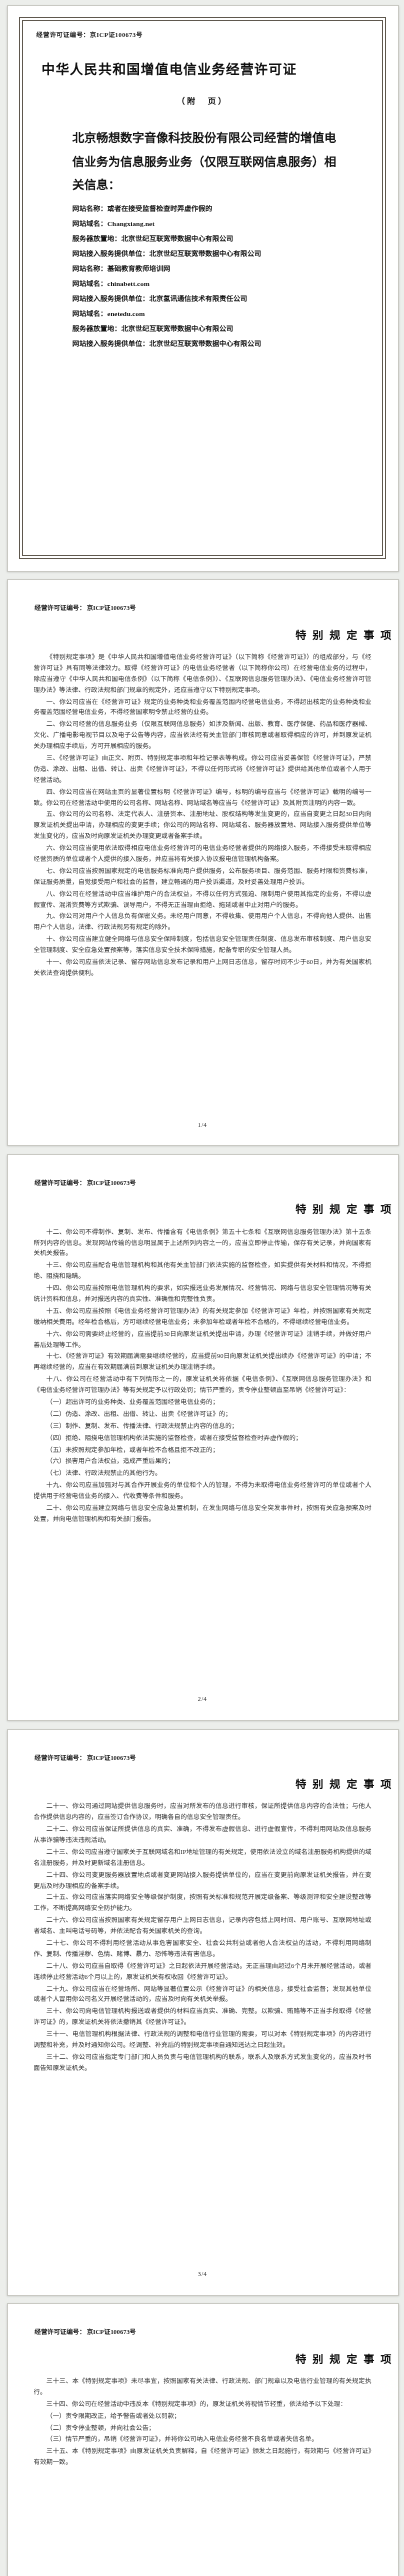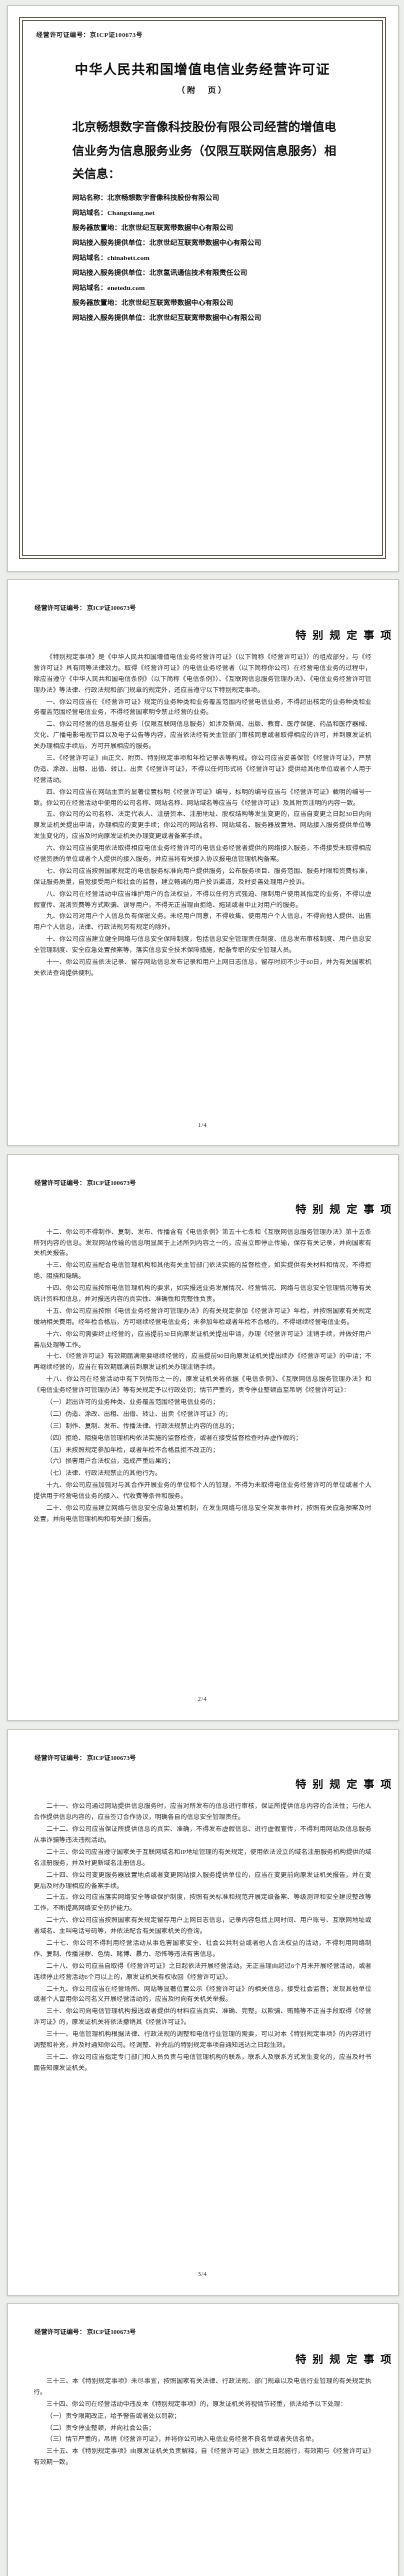--- a/index.html
+++ b/index.html
@@ -9,23 +9,23 @@
   .page { width:392px; margin:0 auto 7.7px auto; background:#ffffff; position:relative;
           border:0.5px solid #c9c9c3; box-shadow:0 0.5px 2.1px rgba(0,0,0,.18); box-sizing:border-box; }
   .page { height:567px; }
 
   
   .frame-outer { position:absolute; top:11.3px; left:11.3px; right:11.3px; bottom:11.3px;
                  border:1px solid #5f584e; }
   .frame-inner { position:absolute; top:2.1px; left:2.1px; right:2.1px; bottom:2.1px;
                  border:0.5px solid #5f584e; padding:9.3px 13.4px; box-sizing:border-box; }
   .lic-header { font-size:6.4px; font-weight:bold; color:#1f1f1f; letter-spacing:0.3px; }
-  .lic-title  { margin:18.5px 5.2px 0 5.2px; text-align:center; font-size:13.4px; font-weight:bold;
+  .lic-title  { margin:18.5px 5.2px 0 5.2px; font-size:13.4px; font-weight:bold;
                 color:#111; letter-spacing:0.8px; }
-  .lic-subtitle { margin-top:5px; text-align:center; font-size:8.2px; font-weight:bold;
+  .lic-subtitle { margin-top:16px; text-align:center; font-size:8.2px; font-weight:bold;
                   color:#111; letter-spacing:2.1px; }
   .lic-intro { margin:21.6px 20.6px 4.1px 36px; font-size:12px; font-weight:bold; color:#151515;
                line-height:1.95; text-align:left; }
   .lic-entries { margin:2.1px 20.6px 0 36px; }
   .lic-entry { font-size:7px; font-weight:bold; color:#151515; line-height:2.15; }
   .lic-entry-label { white-space:nowrap;margin-top:8px; }
 
   
   .prov-header { margin:23px 0 0 27px; font-size:6.4px; font-weight:bold; color:#1f1f1f; }
   .prov-no { margin-left:1px; }
@@ -47,35 +47,38 @@
       <div class="frame-inner">
         <div class="lic-header">
           <span>经营许可证编号：</span><span>京ICP证100673号</span>
         </div>
         <h1 class="lic-title">中华人民共和国增值电信业务经营许可证</h1>
         <div class="lic-subtitle">（附　页）</div>
         <p class="lic-intro">北京畅想数字音像科技股份有限公司经营的增值电信业务为信息服务业务（仅限互联网信息服务）相关信息：</p>
         <div class="lic-entries">
 
             <div class="lic-entry">
-              <span class="lic-entry-label">网站名称：</span><span class="lic-entry-value">北京畅想数字音像科技股份有限公司</span>
+              <span class="lic-entry-label">网站名称：</span><span class="lic-entry-value">或者在接受监督检查时弄虚作假的</span>
             </div>
 
             <div class="lic-entry">
               <span class="lic-entry-label">网站域名：</span><span class="lic-entry-value">Changxiang.net</span>
             </div>
 
             <div class="lic-entry">
               <span class="lic-entry-label">服务器放置地：</span><span class="lic-entry-value">北京世纪互联宽带数据中心有限公司</span>
             </div>
 
             <div class="lic-entry">
               <span class="lic-entry-label">网站接入服务提供单位：</span><span class="lic-entry-value">北京世纪互联宽带数据中心有限公司</span>
             </div>
 
+            <div class="lic-entry">
+              <span class="lic-entry-label">网站名称：</span><span class="lic-entry-value">基础教育教师培训网</span>
+            </div>
 
             <div class="lic-entry">
               <span class="lic-entry-label">网站域名：</span><span class="lic-entry-value">chinabett.com</span>
             </div>
 
 
             <div class="lic-entry">
               <span class="lic-entry-label">网站接入服务提供单位：</span><span class="lic-entry-value">北京氢讯通信技术有限责任公司</span>
             </div>
 

